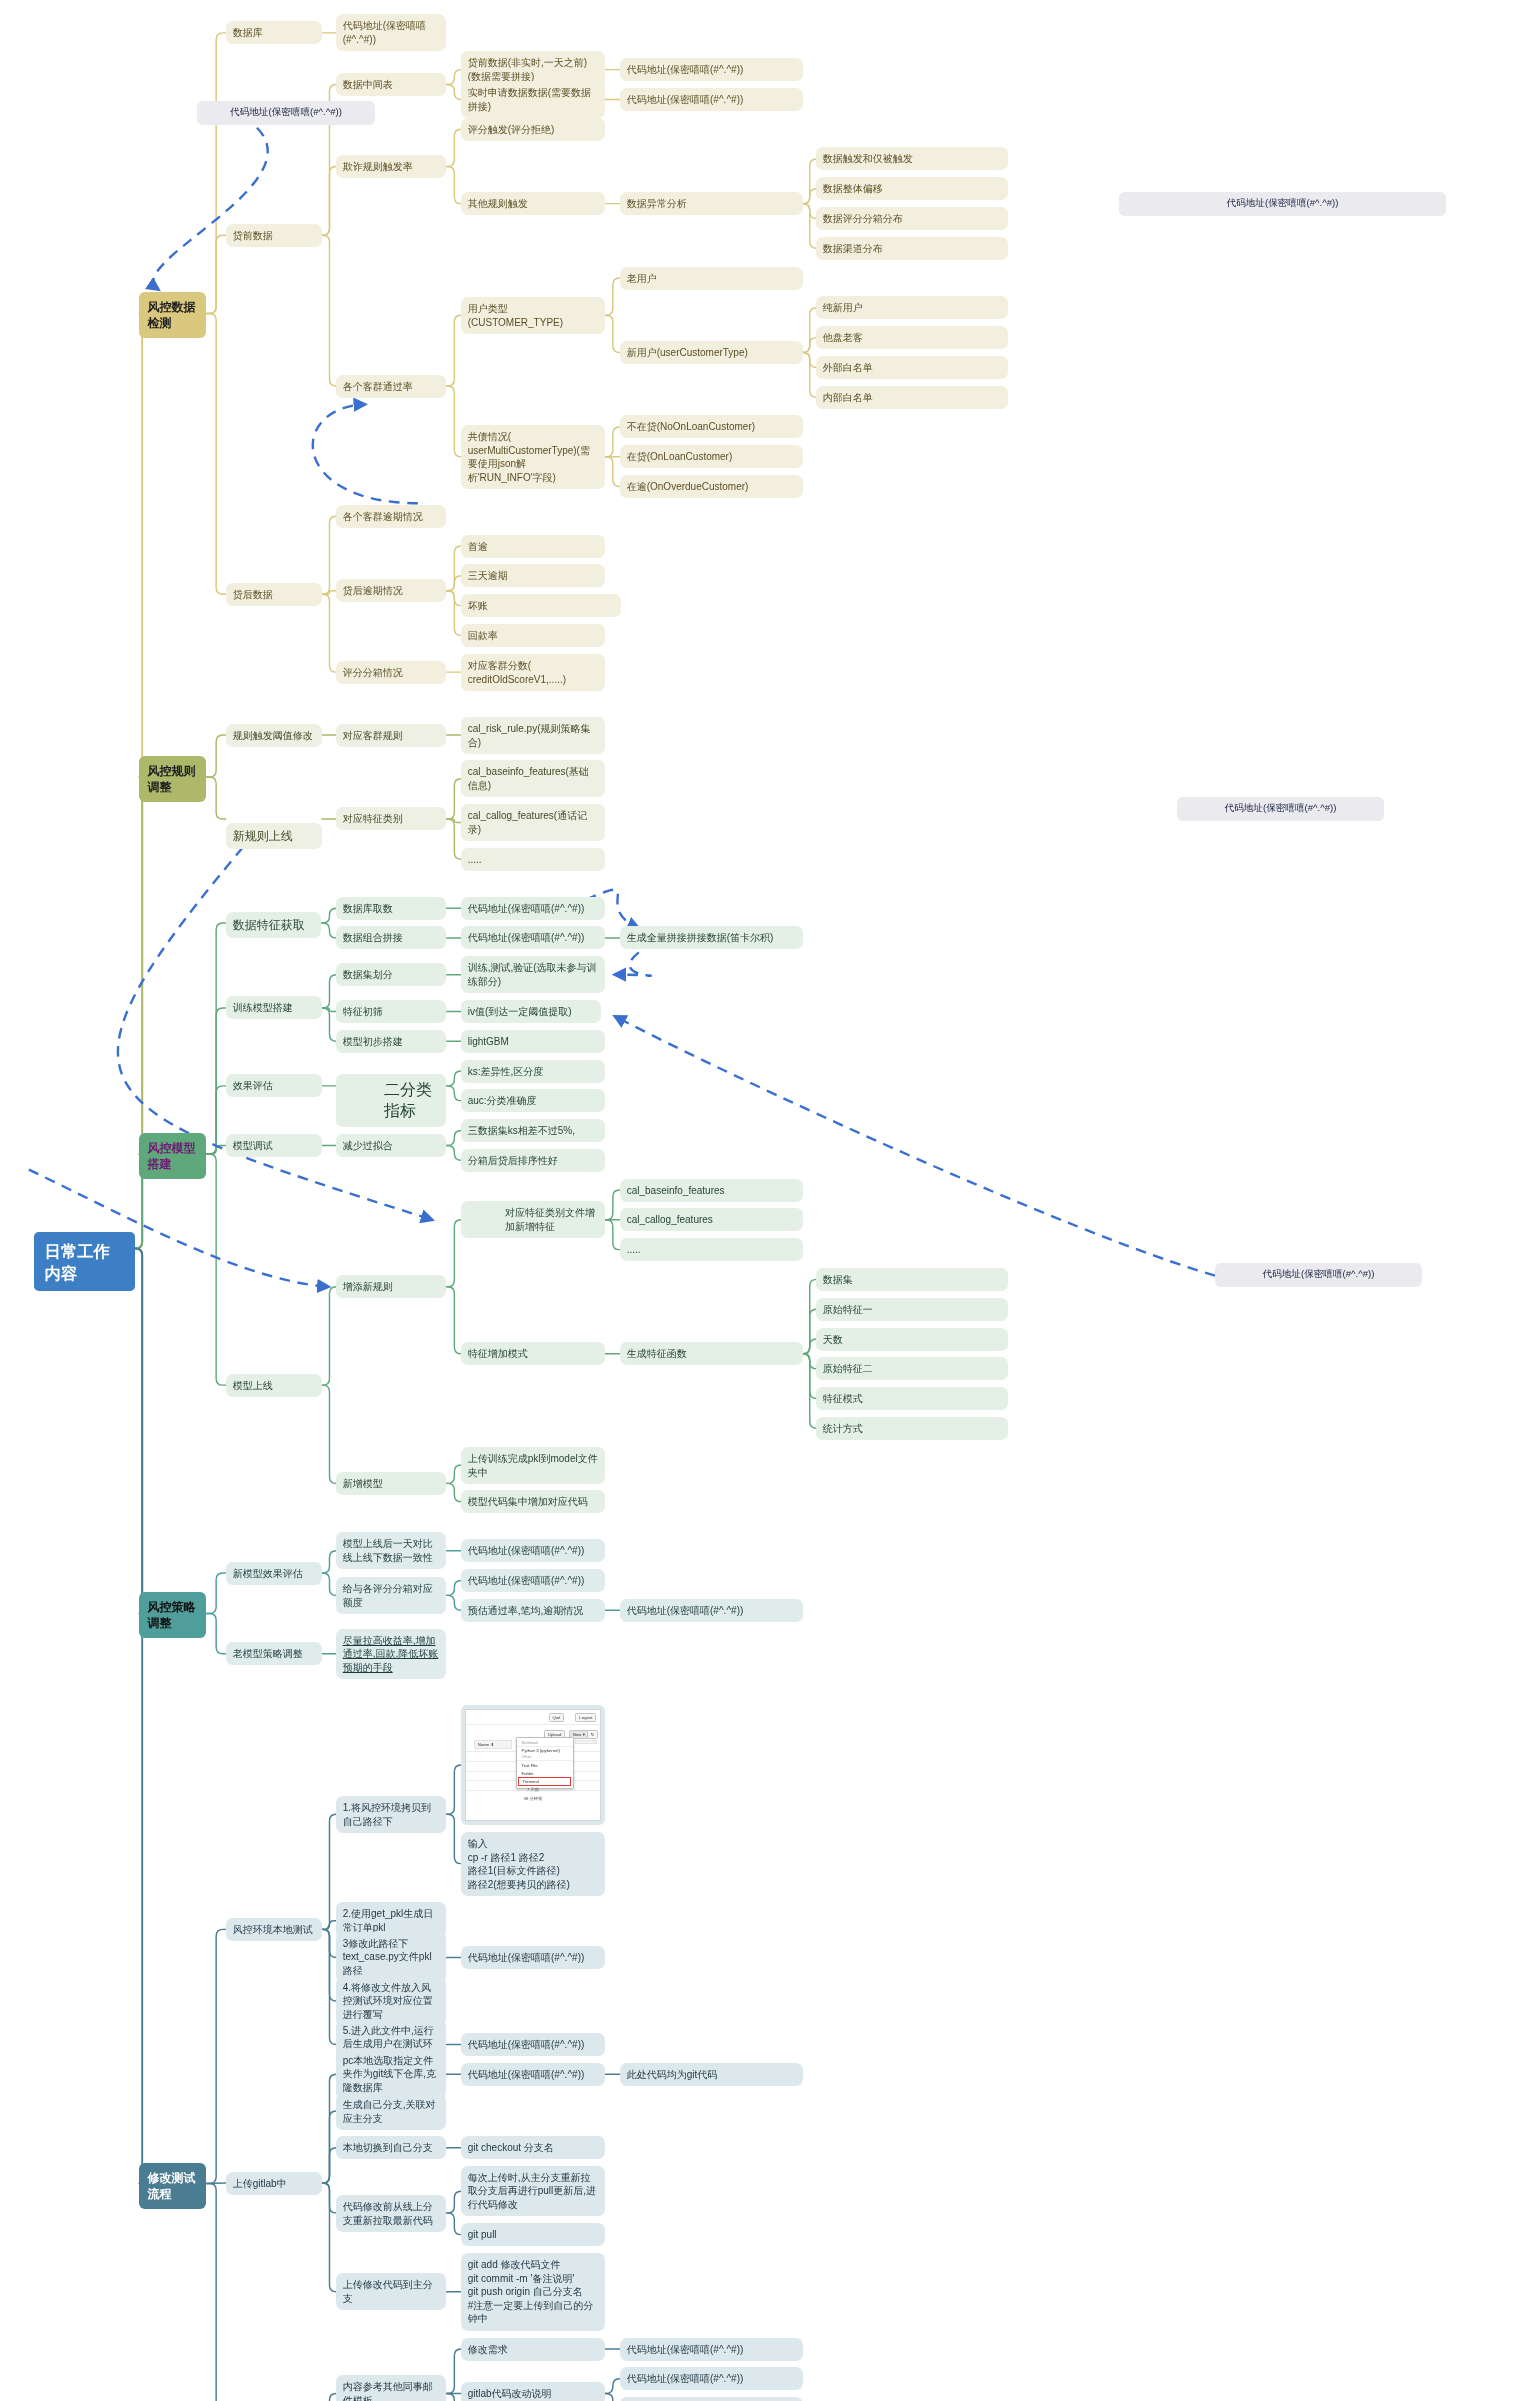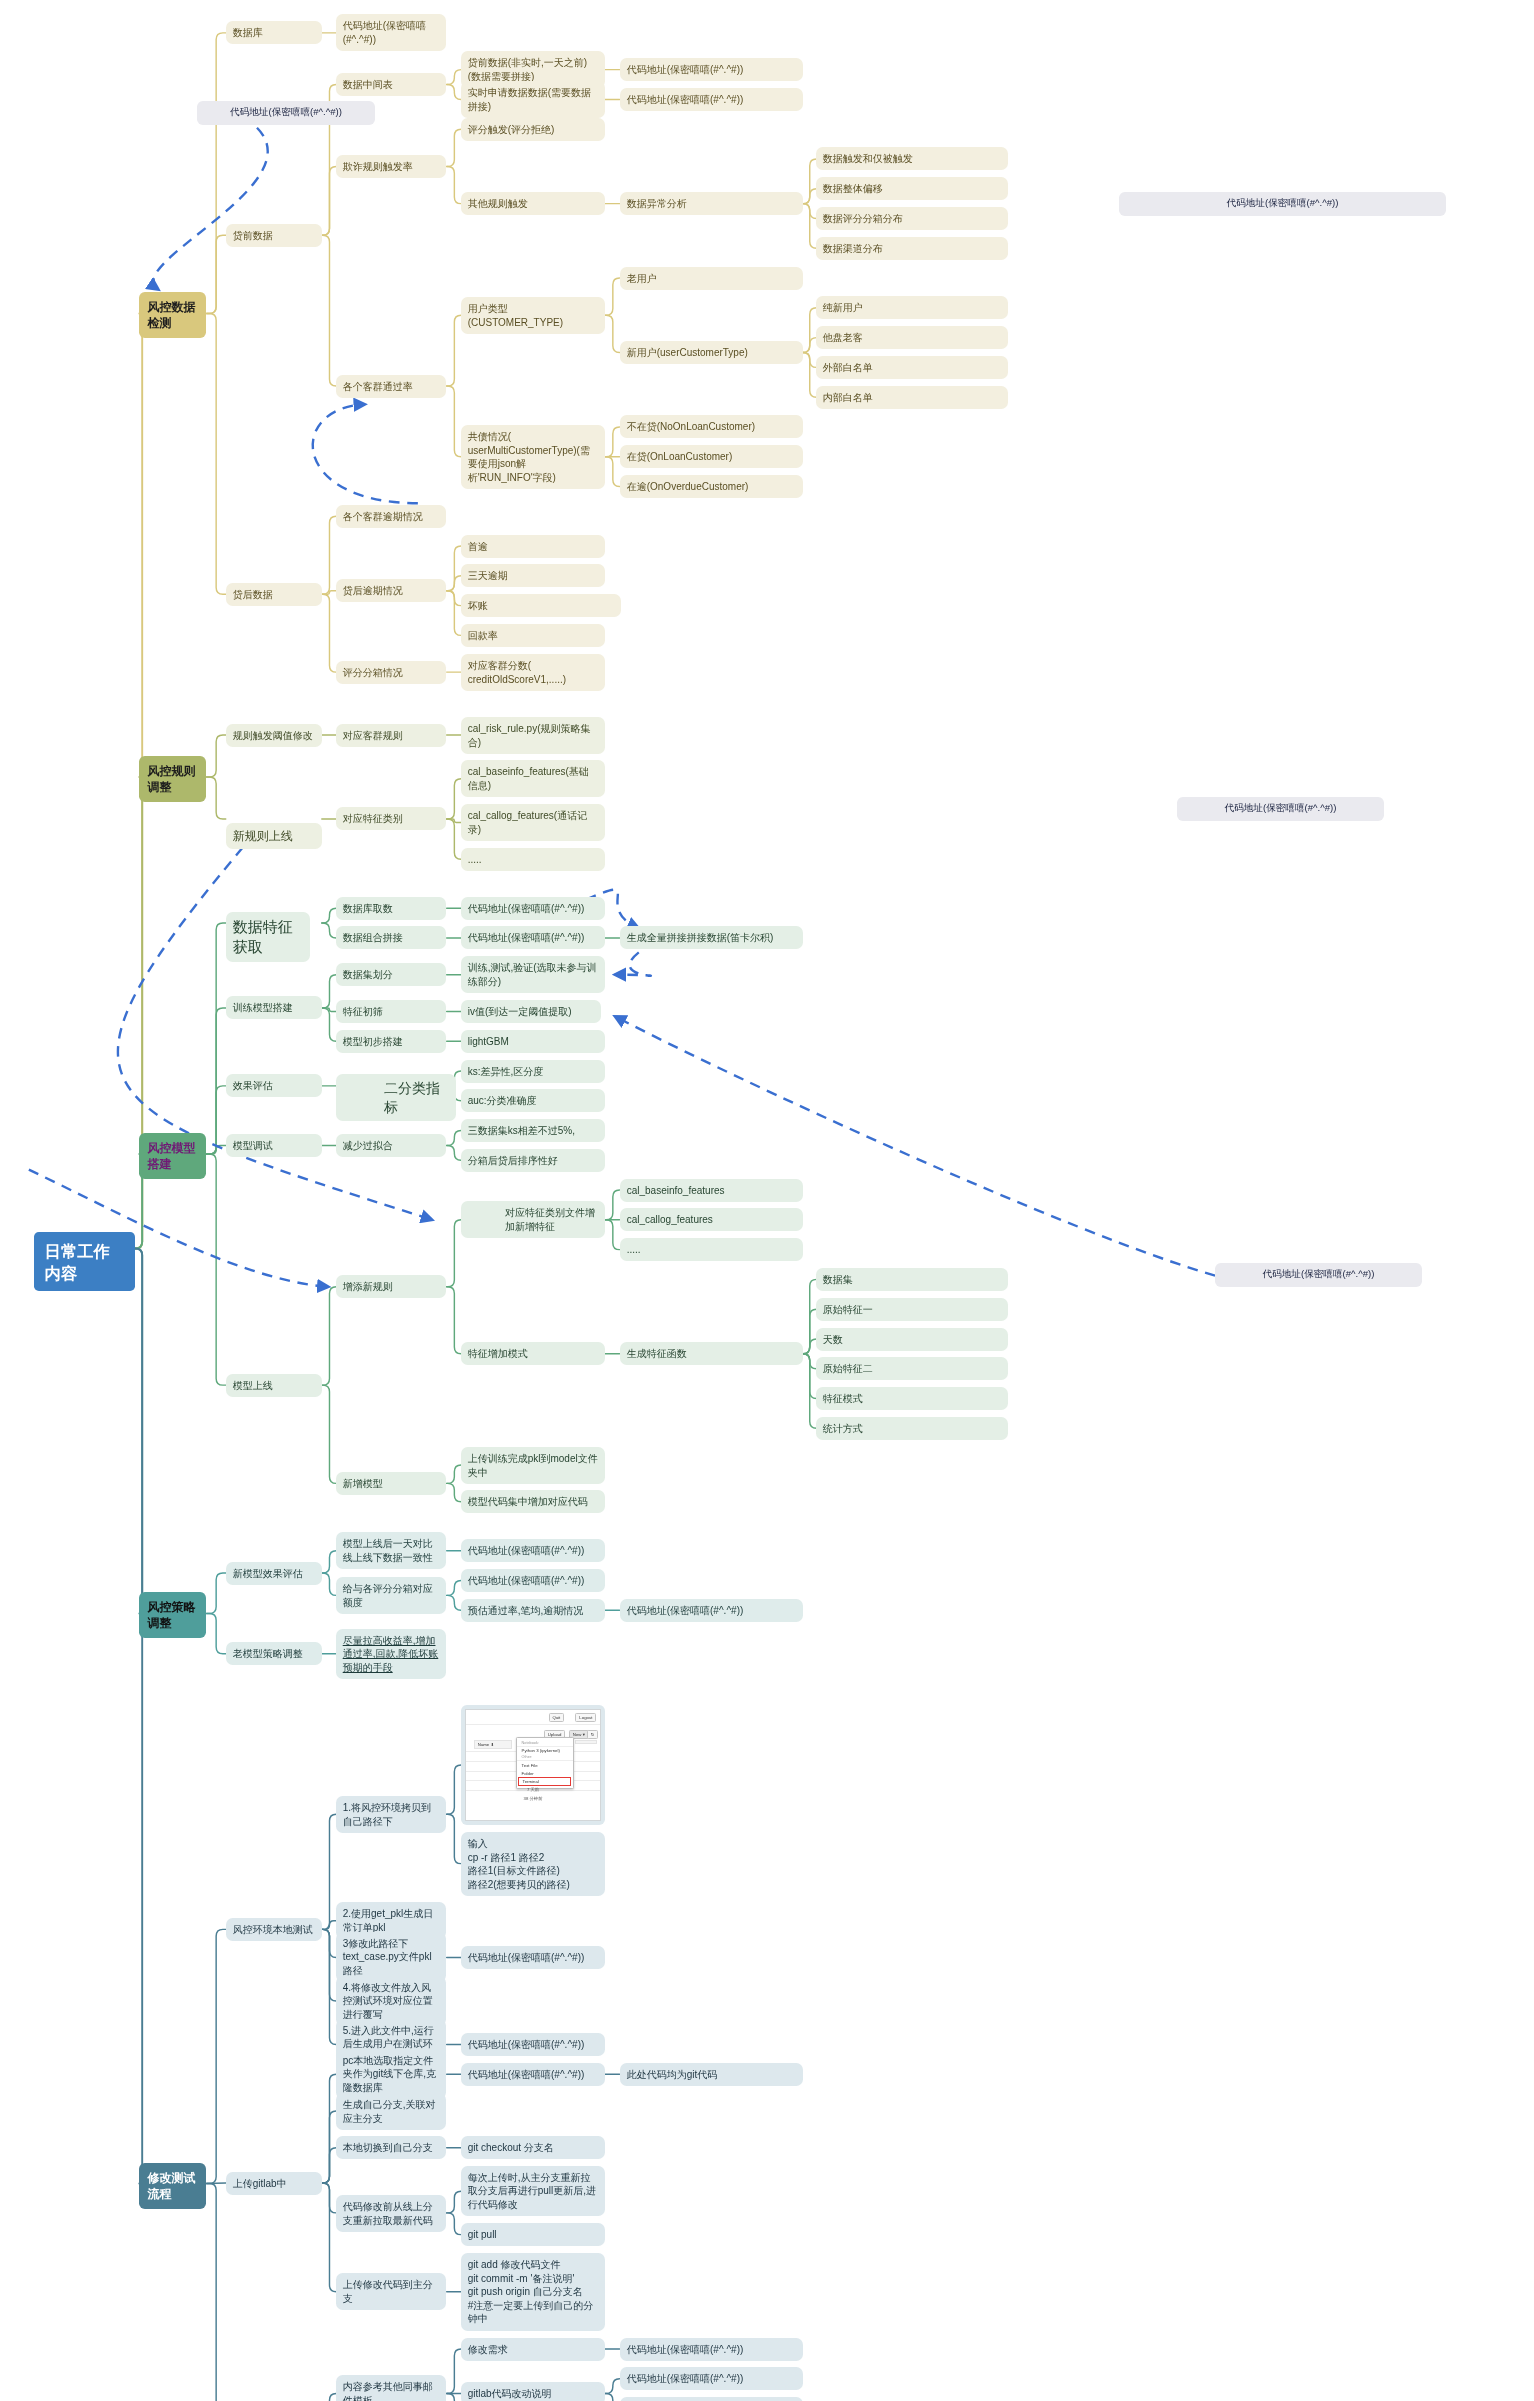--- a/index.html
+++ b/index.html
@@ -279,31 +279,31 @@
     <div class="node t2" style="left: 461px; top: 804px; width: 144px; min-height: 37px; font-size: 10px;">cal_callog_features(通话记录)</div>
     <div class="node t2" style="left: 461px; top: 848px; width: 144px; min-height: 23px; font-size: 10px;">.....</div>
     <div class="node t2" style="left: 336px; top: 807px; width: 110px; min-height: 23px; font-size: 10px;">对应特征类别</div>
     <div class="node t2" style="left: 226px; top: 807px; width: 96px; min-height: 23px; font-size: 12px; margin-top: 16px;">新规则上线</div>
     <div class="node bhead b2" style="left: 139px; top: 756px; width: 67px; min-height: 42px; font-size: 12px;">风控规则调整</div>
     <div class="node t3" style="left: 461px; top: 897px; width: 144px; min-height: 23px; font-size: 10px;">代码地址(保密嘻嘻(#^.^#))</div>
     <div class="node t3" style="left: 336px; top: 897px; width: 110px; min-height: 23px; font-size: 10px;">数据库取数</div>
     <div class="node t3" style="left: 620px; top: 926px; width: 183px; min-height: 23px; font-size: 10px;">生成全量拼接拼接数据(笛卡尔积)</div>
     <div class="node t3" style="left: 461px; top: 926px; width: 144px; min-height: 23px; font-size: 10px;">代码地址(保密嘻嘻(#^.^#))</div>
     <div class="node t3" style="left: 336px; top: 926px; width: 110px; min-height: 23px; font-size: 10px;">数据组合拼接</div>
-    <div class="node t3" style="left: 226px; top: 912px; width: 84px; min-height: 23px; font-size: 15px;">数据特征获取</div>
+    <div class="node t3" style="left: 226px; top: 912px; width: 95px; min-height: 23px; font-size: 12px;">数据特征获取</div>
     <div class="node t3" style="left: 461px; top: 956px; width: 144px; min-height: 37px; font-size: 10px;">训练,测试,验证(选取未参与训练部分)</div>
     <div class="node t3" style="left: 336px; top: 963px; width: 110px; min-height: 23px; font-size: 10px;">数据集划分</div>
     <div class="node t3" style="left: 461px; top: 1000px; width: 140px; min-height: 23px; font-size: 10px;">iv值(到达一定阈值提取)</div>
     <div class="node t3" style="left: 336px; top: 1000px; width: 110px; min-height: 23px; font-size: 10px;">特征初筛</div>
     <div class="node t3" style="left: 461px; top: 1030px; width: 144px; min-height: 23px; font-size: 10px;">lightGBM</div>
     <div class="node t3" style="left: 336px; top: 1030px; width: 110px; min-height: 23px; font-size: 10px;">模型初步搭建</div>
     <div class="node t3" style="left: 226px; top: 996px; width: 96px; min-height: 23px; font-size: 10px;">训练模型搭建</div>
     <div class="node t3" style="left: 461px; top: 1060px; width: 144px; min-height: 23px; font-size: 10px;">ks:差异性,区分度</div>
     <div class="node t3" style="left: 461px; top: 1089px; width: 144px; min-height: 23px; font-size: 10px;">auc:分类准确度</div>
-    <div class="node t3" style="left: 336px; top: 1074px; width: 120px; min-height: 23px; font-size: 14px; padding-left: 48px;">二分类指标</div>
+    <div class="node t3" style="left: 336px; top: 1074px; width: 110px; min-height: 23px; font-size: 16px; padding-left: 48px;">二分类指标</div>
     <div class="node t3" style="left: 226px; top: 1074px; width: 96px; min-height: 23px; font-size: 10px;">效果评估</div>
     <div class="node t3" style="left: 461px; top: 1119px; width: 144px; min-height: 23px; font-size: 10px;">三数据集ks相差不过5%,</div>
     <div class="node t3" style="left: 461px; top: 1149px; width: 144px; min-height: 23px; font-size: 10px;">分箱后贷后排序性好</div>
     <div class="node t3" style="left: 336px; top: 1134px; width: 110px; min-height: 23px; font-size: 10px;">减少过拟合</div>
     <div class="node t3" style="left: 226px; top: 1134px; width: 96px; min-height: 23px; font-size: 10px;">模型调试</div>
     <div class="node t3" style="left: 620px; top: 1179px; width: 183px; min-height: 23px; font-size: 10px;">cal_baseinfo_features</div>
     <div class="node t3" style="left: 620px; top: 1208px; width: 183px; min-height: 23px; font-size: 10px;">cal_callog_features</div>
     <div class="node t3" style="left: 620px; top: 1238px; width: 183px; min-height: 23px; font-size: 10px;">.....</div>
     <div class="node t3" style="left: 461px; top: 1201px; width: 144px; min-height: 37px; font-size: 10px; padding-left: 44px;">对应特征类别文件增加新增特征</div>
     <div class="node t3" style="left: 816px; top: 1268px; width: 192px; min-height: 23px; font-size: 10px;">数据集</div>

